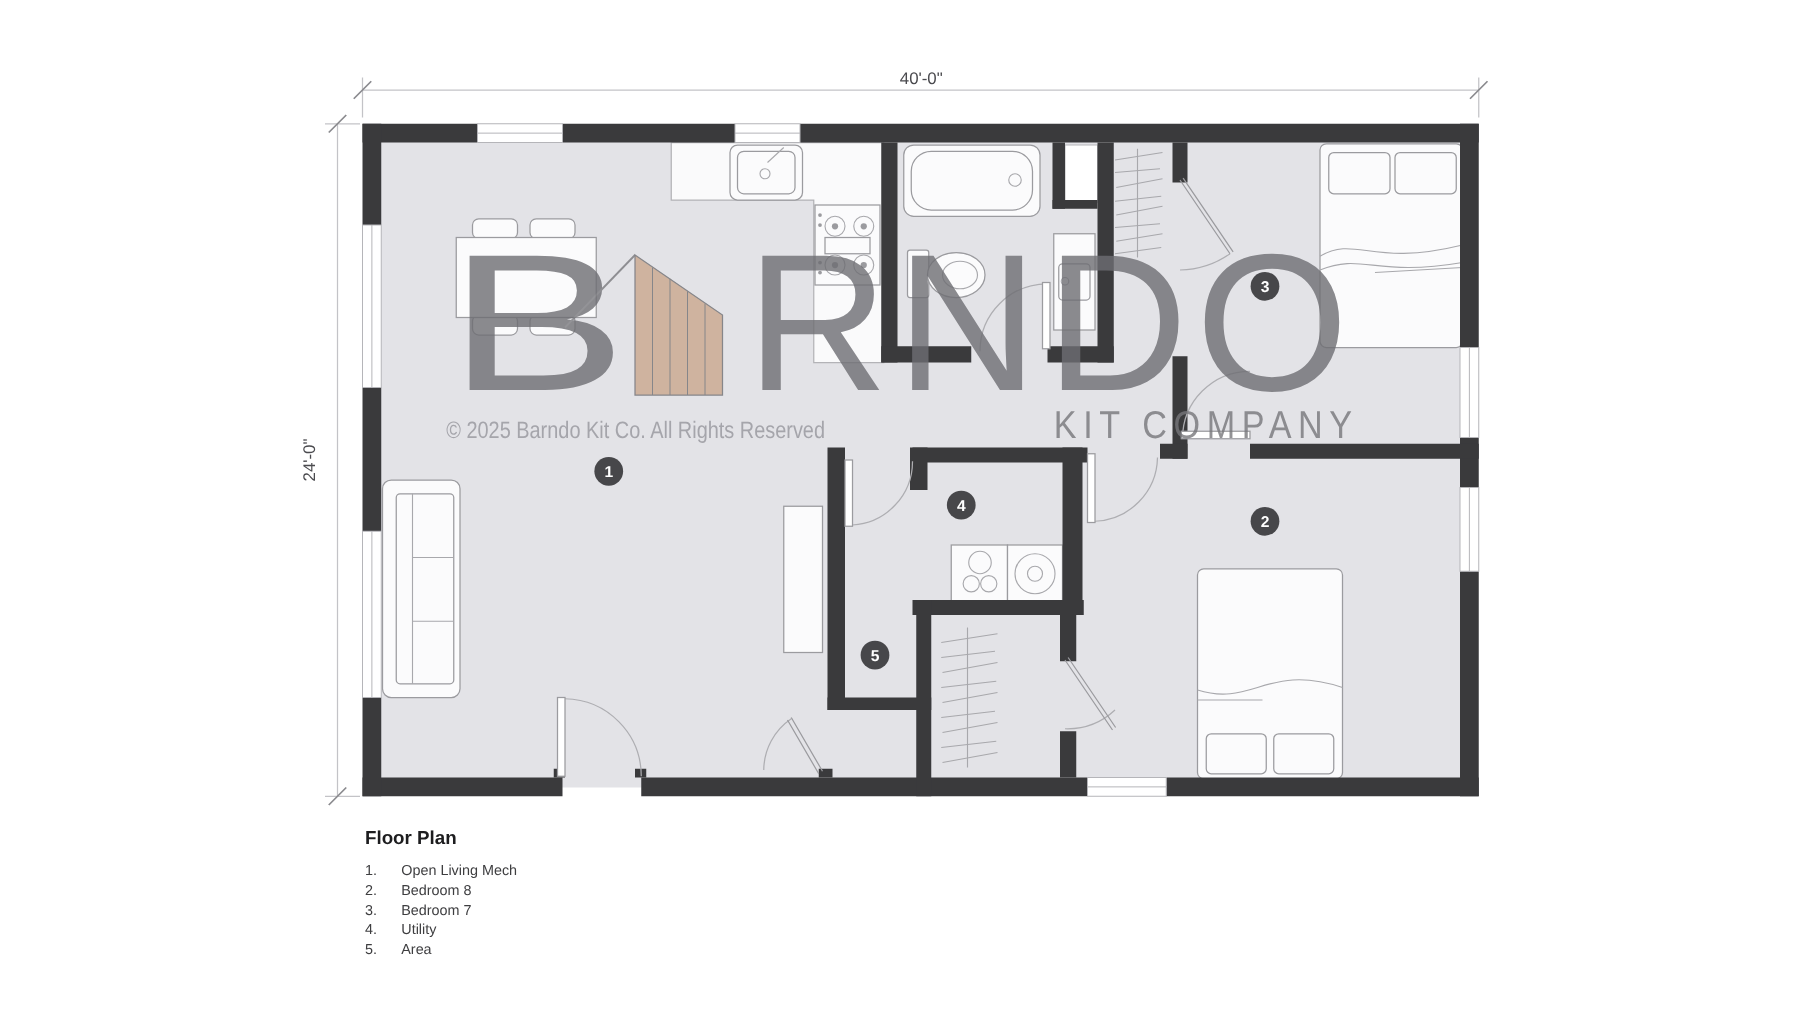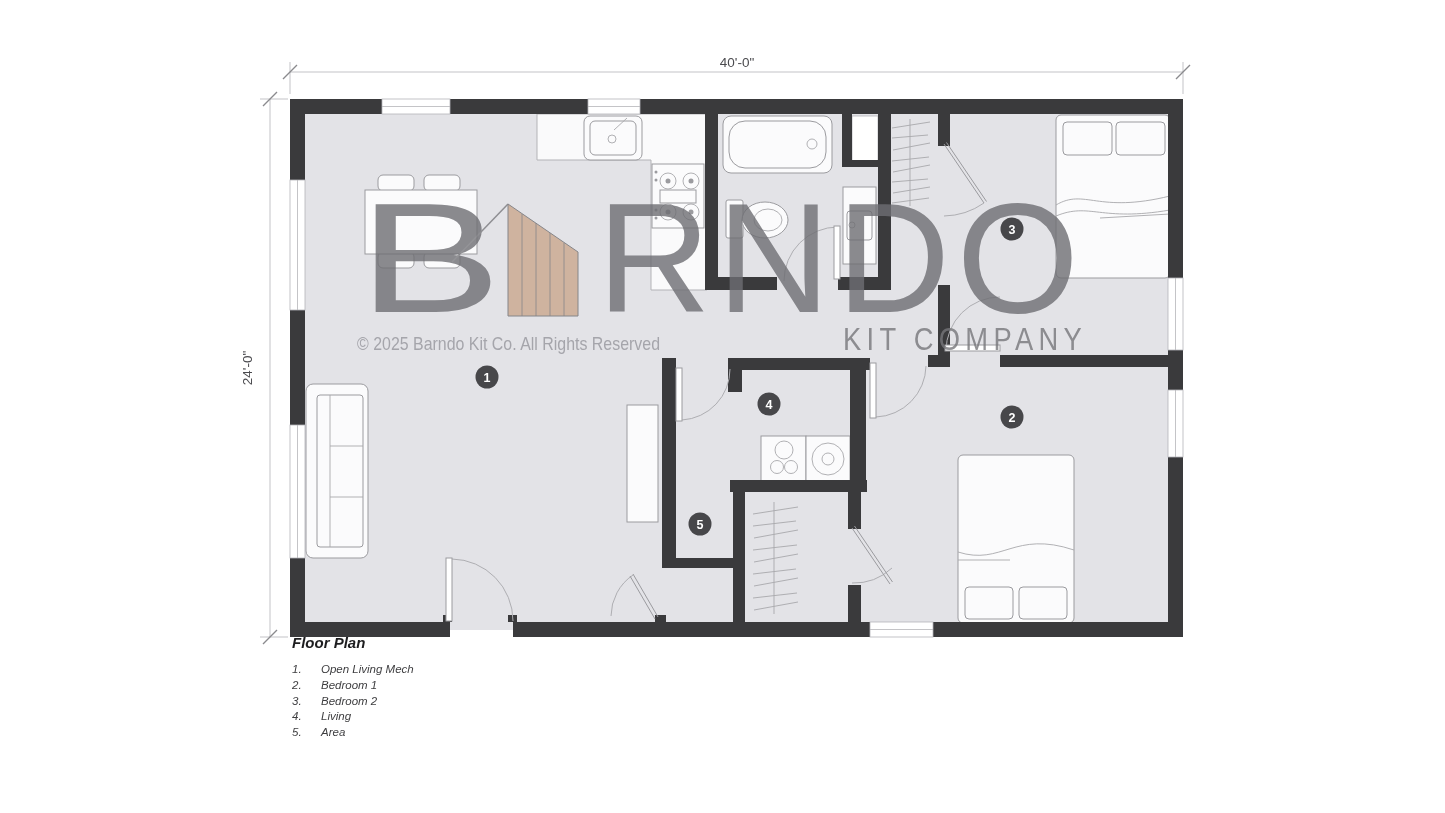--- a/index.html
+++ b/index.html
@@ -17,21 +17,21 @@
   .win{fill:#ffffff;stroke:#b5b5b9;stroke-width:0.8;}
   .winln{stroke:#b5b5b9;stroke-width:0.8;}
   .dimln{stroke:#c3c3c7;stroke-width:1;fill:none;}
   .dimtick{stroke:#8a8a8e;stroke-width:1.4;}
   .dimtxt{fill:#4b4b4f;font-size:13.5px;}
   .marker{fill:#47474a;}
   .markertxt{fill:#ffffff;font-size:12.5px;font-weight:bold;text-anchor:middle;}
   .wmtxt{fill:#6e6e73;font-size:156px;letter-spacing:6px;}
   .wmtag{fill:#77777b;font-size:31px;letter-spacing:6px;}
   .copytxt{fill:#a5a5ab;font-size:19px;}
-  .legend{position:absolute;left:292px;top:634px;color:#3e3e40;font-style:italic;}
+  .legend{position:absolute;left:292px;top:662px;color:#3e3e40;}
   .legend-title{font-size:15px;font-weight:bold;color:#1d1d1f;margin:0 0 11px 0;}
   .legend-row{font-size:11.5px;line-height:15.8px;display:flex;}
   .legend-num{width:29px;flex:none;}
 </style>
 </head>
 <body>
 
 <div class="page">
 <svg width="1445" height="813" viewBox="0 0 1445 813">
 
@@ -294,28 +294,28 @@
 </svg>
 
   <div class="legend">
     <p class="legend-title">Floor Plan</p>
     <div class="legend-row">
       <span class="legend-num">1.</span>
       <span>Open Living Mech</span>
     </div>
     <div class="legend-row">
       <span class="legend-num">2.</span>
-      <span>Bedroom 1</span>
+      <span>Bedroom 8</span>
     </div>
     <div class="legend-row">
       <span class="legend-num">3.</span>
-      <span>Bedroom 2</span>
+      <span>Bedroom 7</span>
     </div>
     <div class="legend-row">
       <span class="legend-num">4.</span>
-      <span>Living</span>
+      <span>Utility</span>
     </div>
     <div class="legend-row">
       <span class="legend-num">5.</span>
       <span>Area</span>
     </div>
   </div>
 </div>
 
 </body></html>

